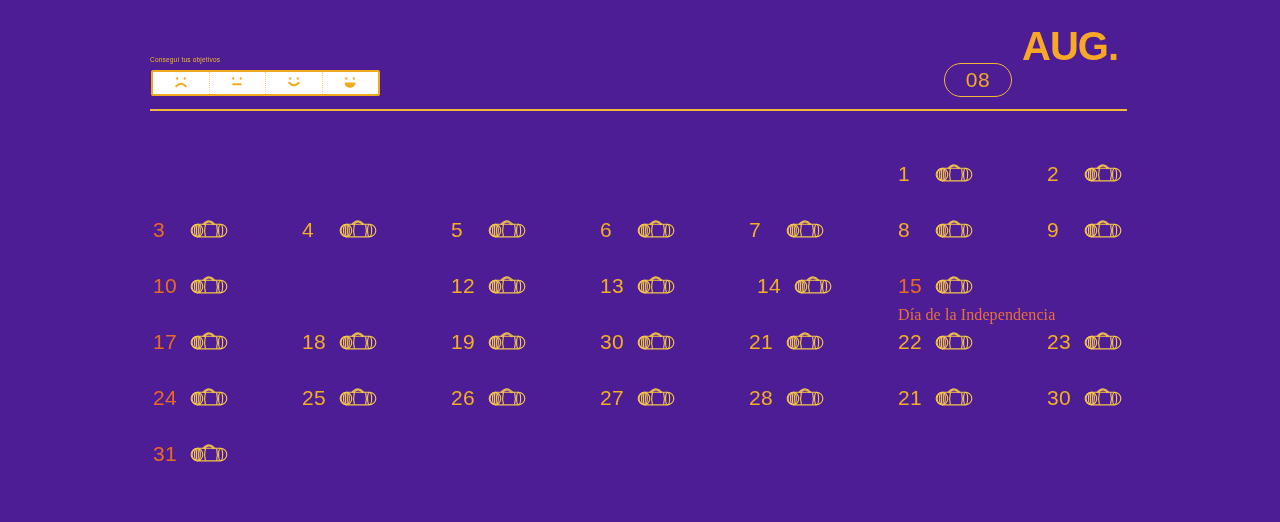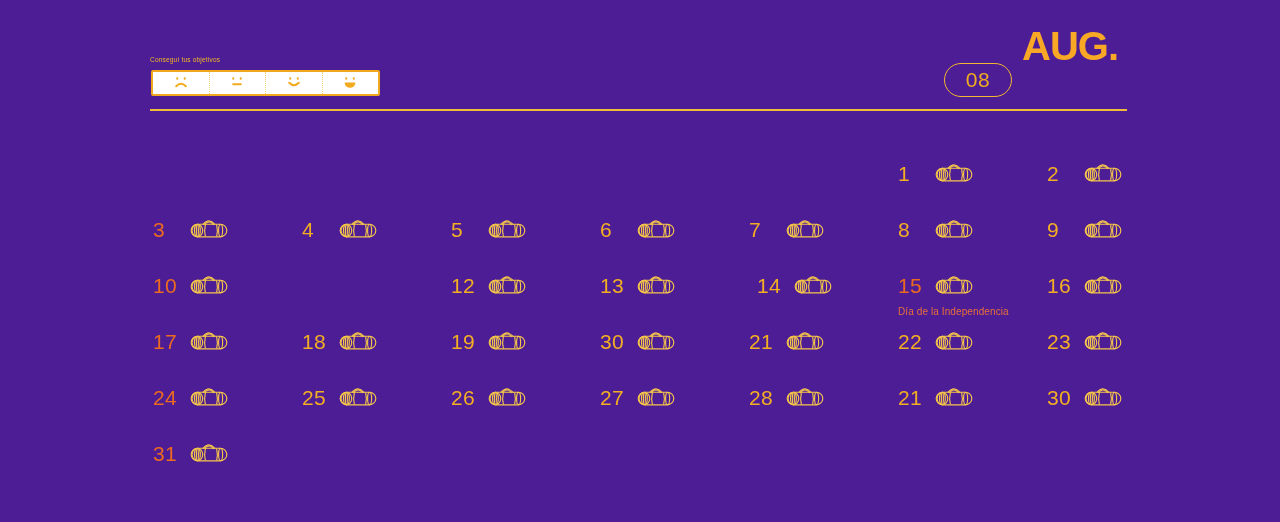--- a/index.html
+++ b/index.html
@@ -144,24 +144,25 @@
     line-height: 1;
     min-width: 25px;
     letter-spacing: 0.3px;
   }
   .daynum.red { color: #ec6a1f; }
 
   .bag-icon { display: block; flex: 0 0 auto; }
 
   .note {
     margin-top: 6px;
-    font-size: 10px;
+    font-size: 16px;
     color: #e8703b;
     white-space: nowrap;
     letter-spacing: 0.1px;
+    font-family: Liberation Serif, serif;
   }
 </style>
 </head>
 <body>
 
 <div id="page">
 
   <div class="header-zone">
 
     <div class="mood-label">Conseguí tus objetivos</div>
@@ -462,38 +463,20 @@
               <ellipse cx="10.4" cy="15.5" rx="2.9" ry="6.2" fill="none" stroke="#f6c64a" stroke-width="1.15"></ellipse>
               <ellipse cx="10.4" cy="15.5" rx="1" ry="6.2" fill="none" stroke="#f6c64a" stroke-width="1.15"></ellipse>
               <path d="M18.4 9.3 Q16.9 15.5 18.4 21.7" fill="none" stroke="#f6c64a" stroke-width="1.15"></path>
               <path d="M29.6 9.3 Q31.1 15.5 29.6 21.7" fill="none" stroke="#f6c64a" stroke-width="1.15"></path>
               <ellipse cx="33.6" cy="15.5" rx="2" ry="6.2" fill="none" stroke="#f6c64a" stroke-width="1.15"></ellipse>
             </svg>
           </span>
         </div>
         <div class="note">Día de la Independencia</div>
       </div>
-      <div class="cell" style="left: 897px; top: 112px;">
-        <div class="cell-inner">
-          <div class="daynum">16</div>
-          <span>
-            <svg class="bag-icon" width="44" height="28" viewBox="0 0 44 28">
-              <path d="M16 9.4 Q22 2.4 28 9.4" fill="none" stroke="#f6c64a" stroke-width="1.15" stroke-linecap="round"></path>
-              <path d="M17.6 9.6 Q22 4.2 26.4 9.6" fill="none" stroke="#f6c64a" stroke-width="1.15" stroke-linecap="round"></path>
-              <rect x="4.2" y="9.2" width="35.6" height="12.6" rx="6.3" ry="6.3" fill="none" stroke="#f6c64a" stroke-width="1.15"></rect>
-              <ellipse cx="10.4" cy="15.5" rx="5.3" ry="6.2" fill="none" stroke="#f6c64a" stroke-width="1.15"></ellipse>
-              <ellipse cx="10.4" cy="15.5" rx="2.9" ry="6.2" fill="none" stroke="#f6c64a" stroke-width="1.15"></ellipse>
-              <ellipse cx="10.4" cy="15.5" rx="1" ry="6.2" fill="none" stroke="#f6c64a" stroke-width="1.15"></ellipse>
-              <path d="M18.4 9.3 Q16.9 15.5 18.4 21.7" fill="none" stroke="#f6c64a" stroke-width="1.15"></path>
-              <path d="M29.6 9.3 Q31.1 15.5 29.6 21.7" fill="none" stroke="#f6c64a" stroke-width="1.15"></path>
-              <ellipse cx="33.6" cy="15.5" rx="2" ry="6.2" fill="none" stroke="#f6c64a" stroke-width="1.15"></ellipse>
-            </svg>
-          </span>
-        </div>
-      </div>
       <div class="cell" style="left: 3px; top: 168px;">
         <div class="cell-inner">
           <div class="daynum red">17</div>
           <span>
             <svg class="bag-icon" width="44" height="28" viewBox="0 0 44 28">
               <path d="M16 9.4 Q22 2.4 28 9.4" fill="none" stroke="#f6c64a" stroke-width="1.15" stroke-linecap="round"></path>
               <path d="M17.6 9.6 Q22 4.2 26.4 9.6" fill="none" stroke="#f6c64a" stroke-width="1.15" stroke-linecap="round"></path>
               <rect x="4.2" y="9.2" width="35.6" height="12.6" rx="6.3" ry="6.3" fill="none" stroke="#f6c64a" stroke-width="1.15"></rect>
               <ellipse cx="10.4" cy="15.5" rx="5.3" ry="6.2" fill="none" stroke="#f6c64a" stroke-width="1.15"></ellipse>
               <ellipse cx="10.4" cy="15.5" rx="2.9" ry="6.2" fill="none" stroke="#f6c64a" stroke-width="1.15"></ellipse>

